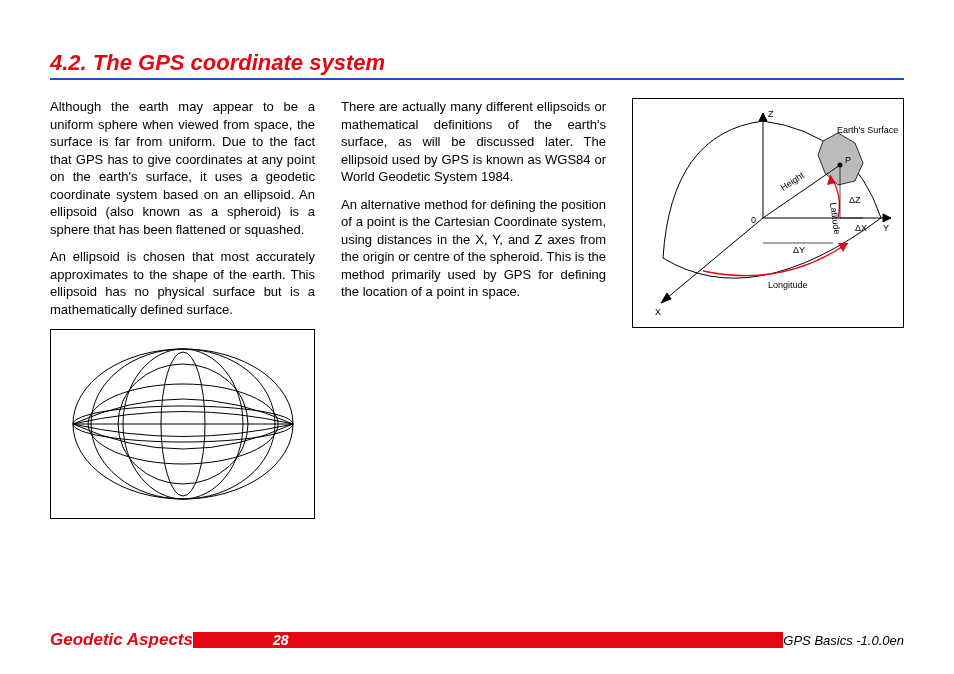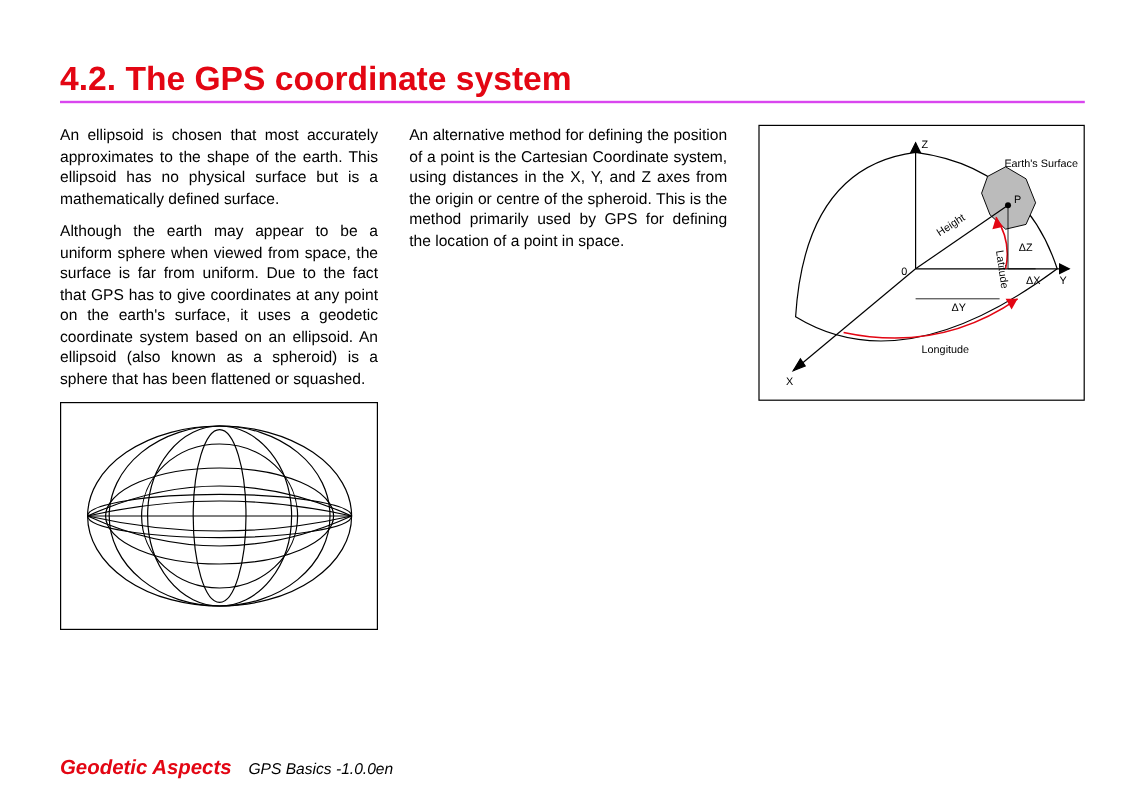--- a/index.html
+++ b/index.html
@@ -7,23 +7,24 @@
     width: 954px;
     height: 674px;
     background: #fff;
     font-family: Arial, Helvetica, sans-serif;
     position: relative;
     padding: 50px 50px 0 50px;
     overflow: hidden;
   }
   .heading {
     color: #e30613;
+    font-style: italic;
     font-weight: bold;
-    font-size: 28px;
-    border-bottom: 2px solid #d946ef;
+    font-size: 22px;
+    border-bottom: 2px solid #1d4ed8;
     padding-bottom: 2px;
     margin-bottom: 18px;
   }
   .columns {
     display: flex;
     gap: 26px;
   }
   .col1, .col2, .col3 { font-size: 13px; line-height: 1.35; color: #000; }
   .col1 { width: 275px; }
   .col2 { width: 275px; }
@@ -72,35 +73,35 @@
   .footer-page {
     color: #fff;
     font-weight: bold;
     font-style: italic;
     font-size: 14px;
   }
   .footer-right {
     font-style: italic;
     font-size: 13px;
     color: #000;
-    padding-left: 14px;
+    padding-left: 0;
     white-space: nowrap;
   }
   .coord-label { font-family: Arial; font-size: 9px; }
 </style>
 </head>
 <body>
 
 <div class="heading">4.2. The GPS coordinate system</div>
 
 <div class="columns">
 
   <div class="col1">
+    <p class="para">Although the earth may appear to be a uniform sphere when viewed from space, the surface is far from uniform. Due to the fact that GPS has to give coordinates at any point on the earth's surface, it uses a geodetic coordinate system based on an ellipsoid. An ellipsoid (also known as a spheroid) is a sphere that has been flattened or squashed.</p>
     <p class="para">An ellipsoid is chosen that most accurately approximates to the shape of the earth. This ellipsoid has no physical surface but is a mathematically defined surface.</p>
-    <p class="para">Although the earth may appear to be a uniform sphere when viewed from space, the surface is far from uniform. Due to the fact that GPS has to give coordinates at any point on the earth's surface, it uses a geodetic coordinate system based on an ellipsoid. An ellipsoid (also known as a spheroid) is a sphere that has been flattened or squashed.</p>
     <div class="fig-box ellipsoid">
       <svg width="250" height="170" viewBox="0 0 250 170">
         <g stroke="#000" fill="none" stroke-width="1">
           <ellipse cx="125" cy="85" rx="110" ry="75"></ellipse>
           <ellipse cx="125" cy="85" rx="110" ry="18"></ellipse>
           <ellipse cx="125" cy="85" rx="95" ry="40"></ellipse>
           <ellipse cx="125" cy="85" rx="65" ry="60"></ellipse>
           <ellipse cx="125" cy="85" rx="22" ry="72"></ellipse>
           <ellipse cx="125" cy="85" rx="60" ry="75"></ellipse>
           <ellipse cx="125" cy="85" rx="92" ry="75"></ellipse>
@@ -108,20 +109,21 @@
           <path d="M 15 85 Q 125 135 235 85"></path>
           <path d="M 15 85 Q 125 60 235 85"></path>
           <path d="M 15 85 Q 125 110 235 85"></path>
           <line x1="15" y1="85" x2="235" y2="85"></line>
         </g>
       </svg>
     </div>
   </div>
 
   <div class="col2">
+    <p class="para">There are actually many different ellipsoids or mathematical definitions of the earth's surface, as will be discussed later. The ellipsoid used by GPS is known as WGS84 or World Geodetic System 1984.</p>
     <p class="para">An alternative method for defining the position of a point is the Cartesian Coordinate system, using distances in the X, Y, and Z axes from the origin or centre of the spheroid. This is the method primarily used by GPS for defining the location of a point in space.</p>
   </div>
 
   <div class="col3">
     <div class="fig-box coord">
       <svg width="270" height="220" viewBox="0 0 270 220">
         <g stroke="#000" fill="none" stroke-width="1">
 
           <path d="M 130 18 Q 38 30 30 155 Q 120 210 248 115 Q 220 30 130 18 Z"></path>
 
@@ -163,14 +165,17 @@
         <text x="222" y="128" class="coord-label">ΔX</text>
         <text x="160" y="150" class="coord-label">ΔY</text>
       </svg>
     </div>
   </div>
 
 </div>
 
 <div class="footer">
   <div class="footer-left">Geodetic Aspects</div>
+  <div class="footer-bar">
+    <span class="footer-page">28</span>
+  </div>
   <div class="footer-right">GPS Basics -1.0.0en</div>
 </div>
 
 </body></html>

